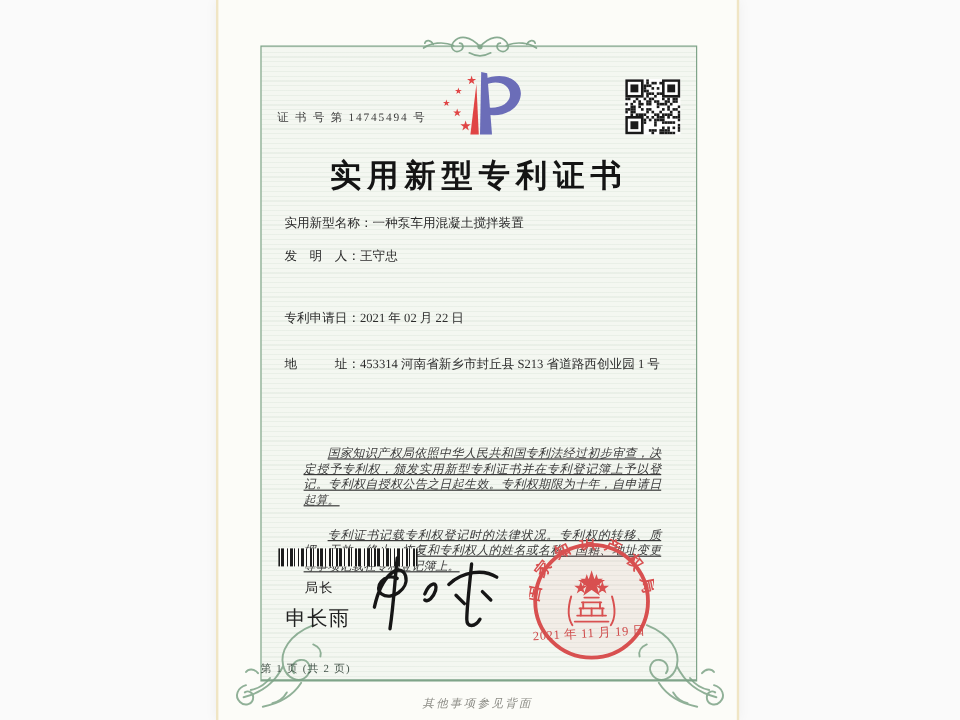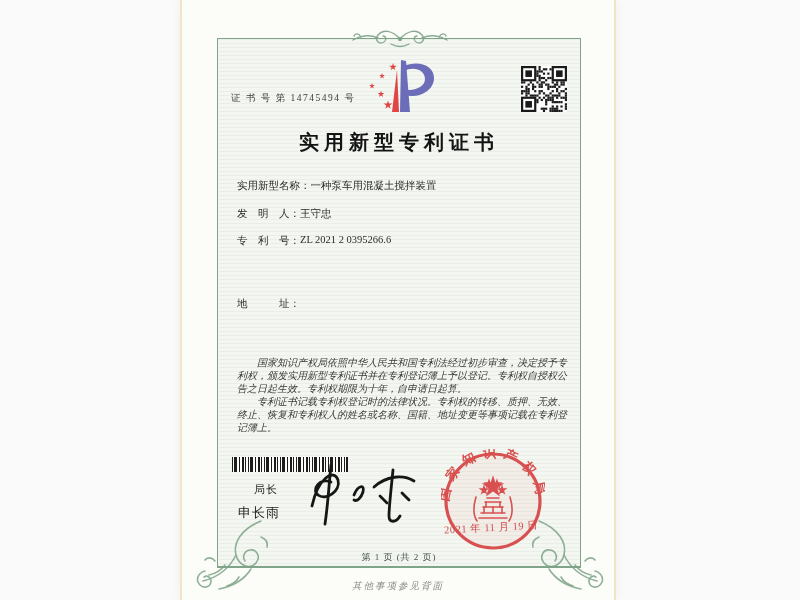--- a/index.html
+++ b/index.html
@@ -34,67 +34,67 @@
   .cert-no {
     position:absolute; left:231px; top:64px;
     font-size:9.5px; letter-spacing:1.5px; color:#3c3c3c;margin-top:28px;
   }
 
   .logo { position:absolute; left:357px; top:58px; width:86px; height:58px; }
   .qr   { position:absolute; left:521px; top:66px; width:46px; height:46px; background:#fdfdfd; }
 
   .title {
     position:absolute; left:217px; top:129px; width:364px;
-    text-align:center; font-size:20px; font-weight:700;
+    text-align:center; font-size:26px; font-weight:700;
     letter-spacing:5px; color:#141414;
   }
 
   .field-row {
     position:absolute; left:237px; width:332px;
     font-size:10.5px; color:#2b2b2b; white-space:nowrap;
     display:flex;
   }
   .field-label { flex:0 0 auto; }
   .field-value { flex:0 0 auto; }
 
   .grant-row { position:absolute; left:237px; top:334px; width:332px;
     font-size:10.5px; color:#2b2b2b; white-space:nowrap; }
   .grant-no { position:absolute; left:178px; top:0; }
 
   .paras {
     position:absolute; left:237px; top:356px; width:330px;
     font-size:10px; line-height:13px; color:#3a3a3a;
     font-style:italic; text-align:justify;
   }
-  .paras p { text-indent:2em; margin:0; }
+  .paras p { text-indent:2em; margin:16px;text-decoration:underline; }
 
   .barcode {
     position:absolute; left:232px; top:457px; width:116px; height:15px;
     background:repeating-linear-gradient(90deg,
       #1c1c1c 0px 1.5px, #fcfcf8 1.5px 2.5px,
       #1c1c1c 2.5px 5px, #fcfcf8 5px 7px,
       #1c1c1c 7px 7.8px, #fcfcf8 7.8px 10px,
       #1c1c1c 10px 12px, #fcfcf8 12px 12.8px,
       #1c1c1c 12.8px 13.6px, #fcfcf8 13.6px 16px);
   }
 
   .signer-title { position:absolute; left:254px; top:482px; font-size:11px; color:#222; letter-spacing:1px; }
-  .signer-name  { position:absolute; left:238px; top:504px; font-size:13px; color:#222; letter-spacing:1px; }
+  .signer-name  { position:absolute; left:238px; top:504px; font-size:17px; color:#222; letter-spacing:1px; }
   .signature { position:absolute; left:298px; top:460px; width:132px; height:72px; }
 
   .seal { position:absolute; left:441px; top:449px; width:104px; height:104px; }
   .seal-date {
     position:absolute; left:444px; top:521px;
     font-size:10.5px; color:#cf4b4b; transform:rotate(-3deg);
     white-space:nowrap; letter-spacing:0.5px;
   }
 
   .page-no {
     position:absolute; left:217px; top:551px; width:364px;
-    text-align:center; font-size:9px; color:#44544a; letter-spacing:1px;
+    font-size:9px; color:#44544a; letter-spacing:1px;
   }
   .back-note {
     position:absolute; left:180px; top:580px; width:436px;
     text-align:center; font-size:9.5px; color:#8b8b85; font-style:italic;
     letter-spacing:2px;
   }
 
   .ornament-top { position:absolute; left:339px; top:26px; width:122px; height:25px; }
   .flourish { position:absolute; width:80px; height:78px; }
   .flourish-left  { left:191px; top:517px; }
@@ -317,26 +317,27 @@
   <div class="title">实用新型专利证书</div>
 
   <div class="field-row" style="top:179px">
     <span class="field-label">实用新型名称：</span>
     <span class="field-value">一种泵车用混凝土搅拌装置</span>
   </div>
   <div class="field-row" style="top:207px">
     <span class="field-label">发　明　人：</span>
     <span class="field-value">王守忠</span>
   </div>
-  <div class="field-row" style="top:234px">
-    <span class="field-label">专　利　号：</span>
-    <span class="field-value">ZL 2021 2 0395266.6</span>
+  <div class="field-row" style="top:258px">
+    <span class="field-label">专利申请日：</span>
+    <span class="field-value">2021 年 02 月 22 日</span>
   </div>
   <div class="field-row" style="top:297px">
     <span class="field-label">地　　　址：</span>
+    <span class="field-value">453314 河南省新乡市封丘县 S213 省道路西创业园 1 号</span>
   </div>
 
 
   <div class="paras">
     <p>国家知识产权局依照中华人民共和国专利法经过初步审查，决定授予专利权，颁发实用新型专利证书并在专利登记簿上予以登记。专利权自授权公告之日起生效。专利权期限为十年，自申请日起算。</p>
     <p>专利证书记载专利权登记时的法律状况。专利权的转移、质押、无效、终止、恢复和专利权人的姓名或名称、国籍、地址变更等事项记载在专利登记簿上。</p>
   </div>
 
   <div class="barcode"></div>
 

